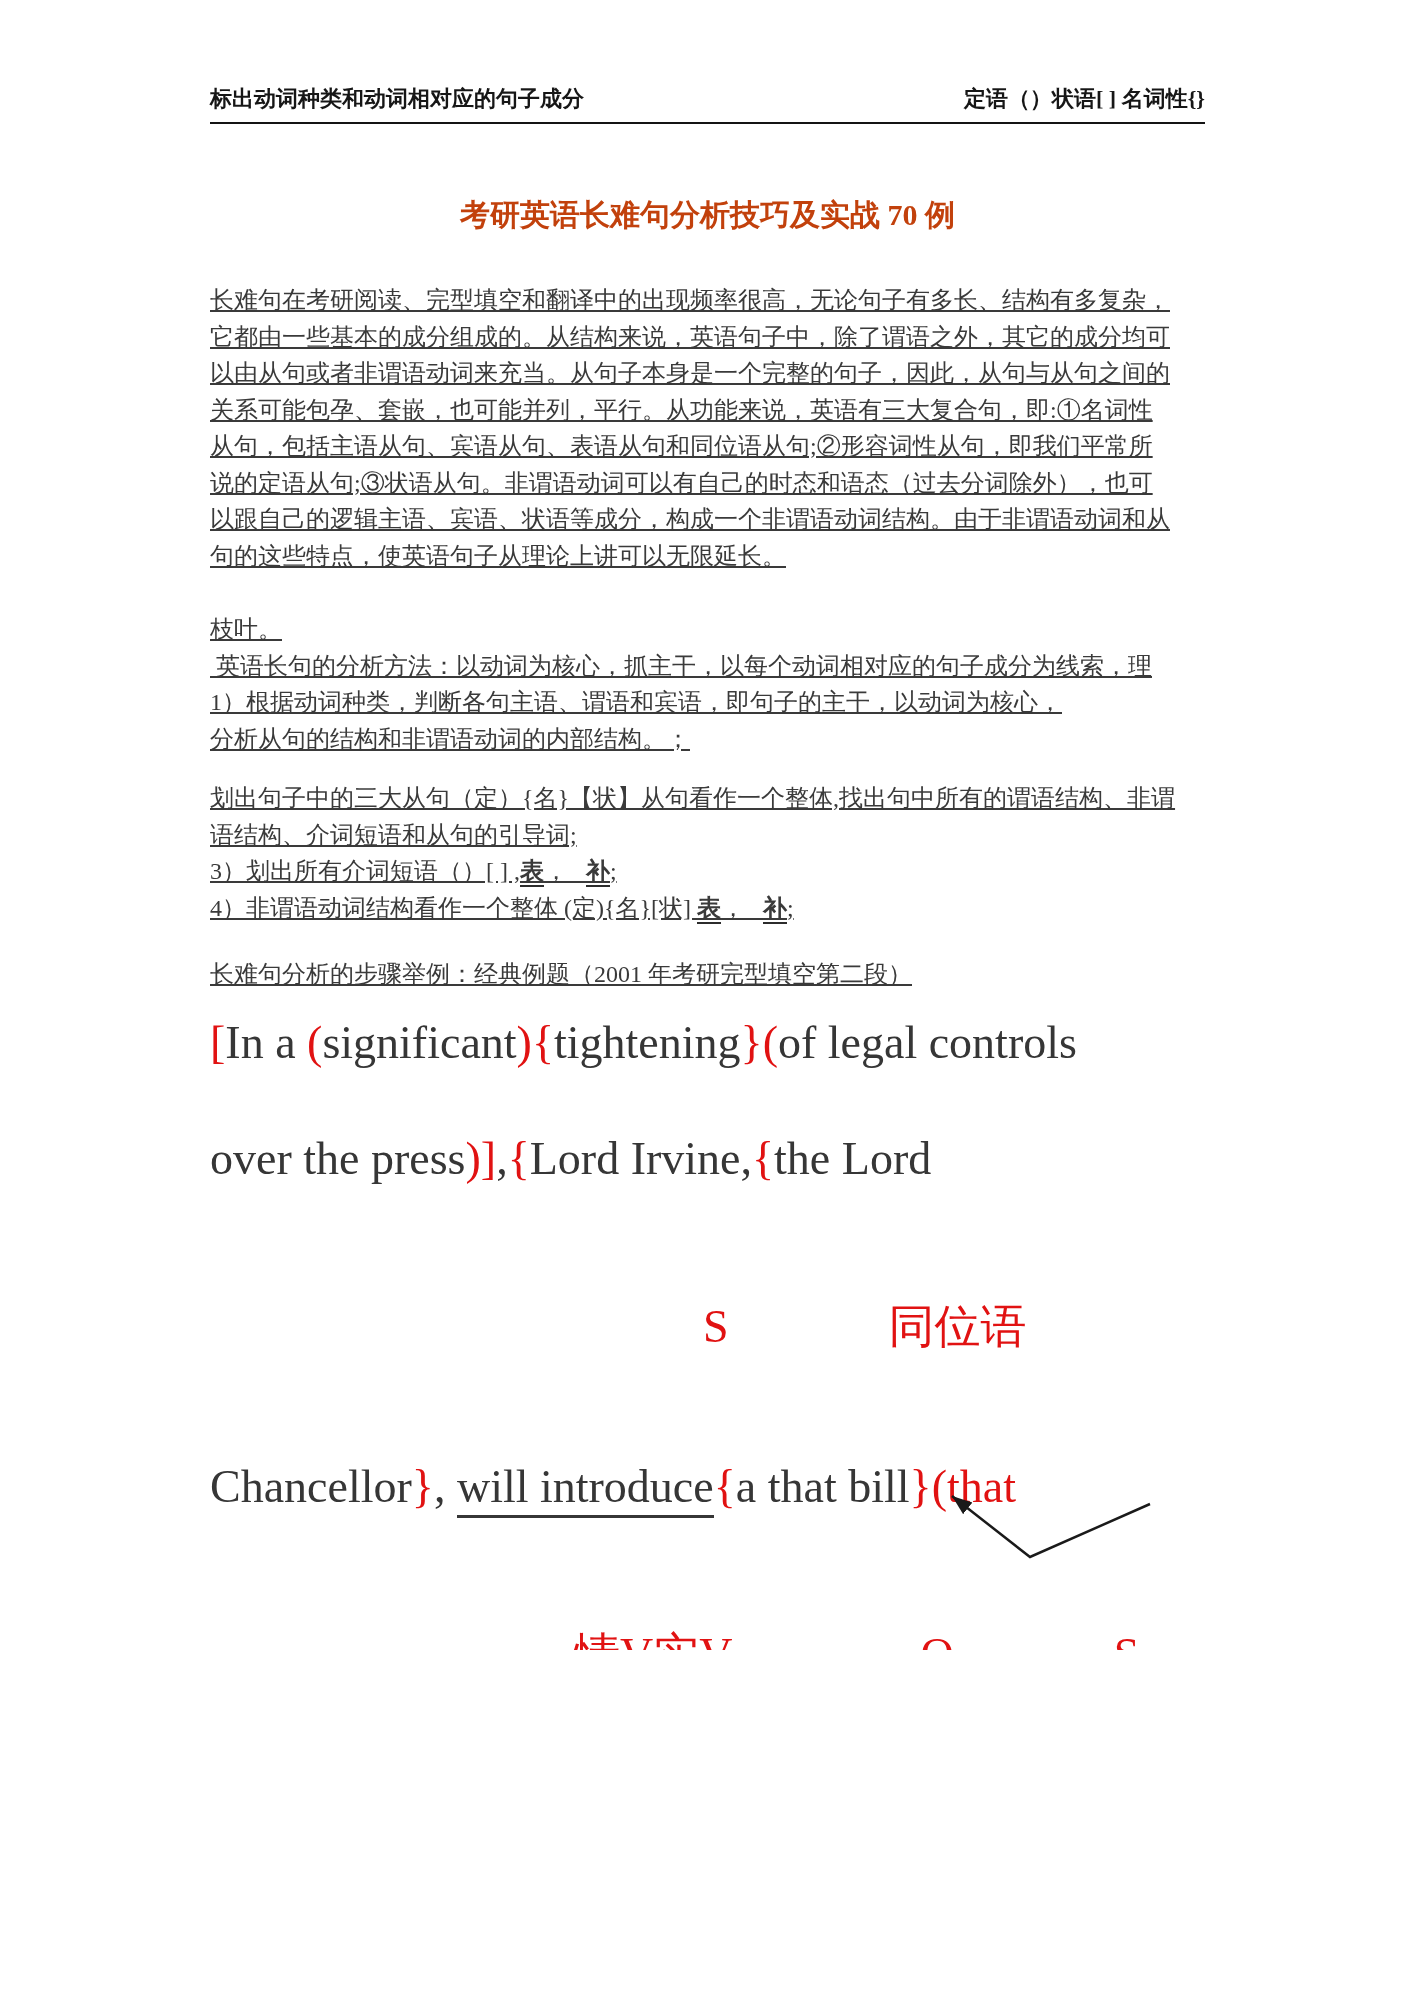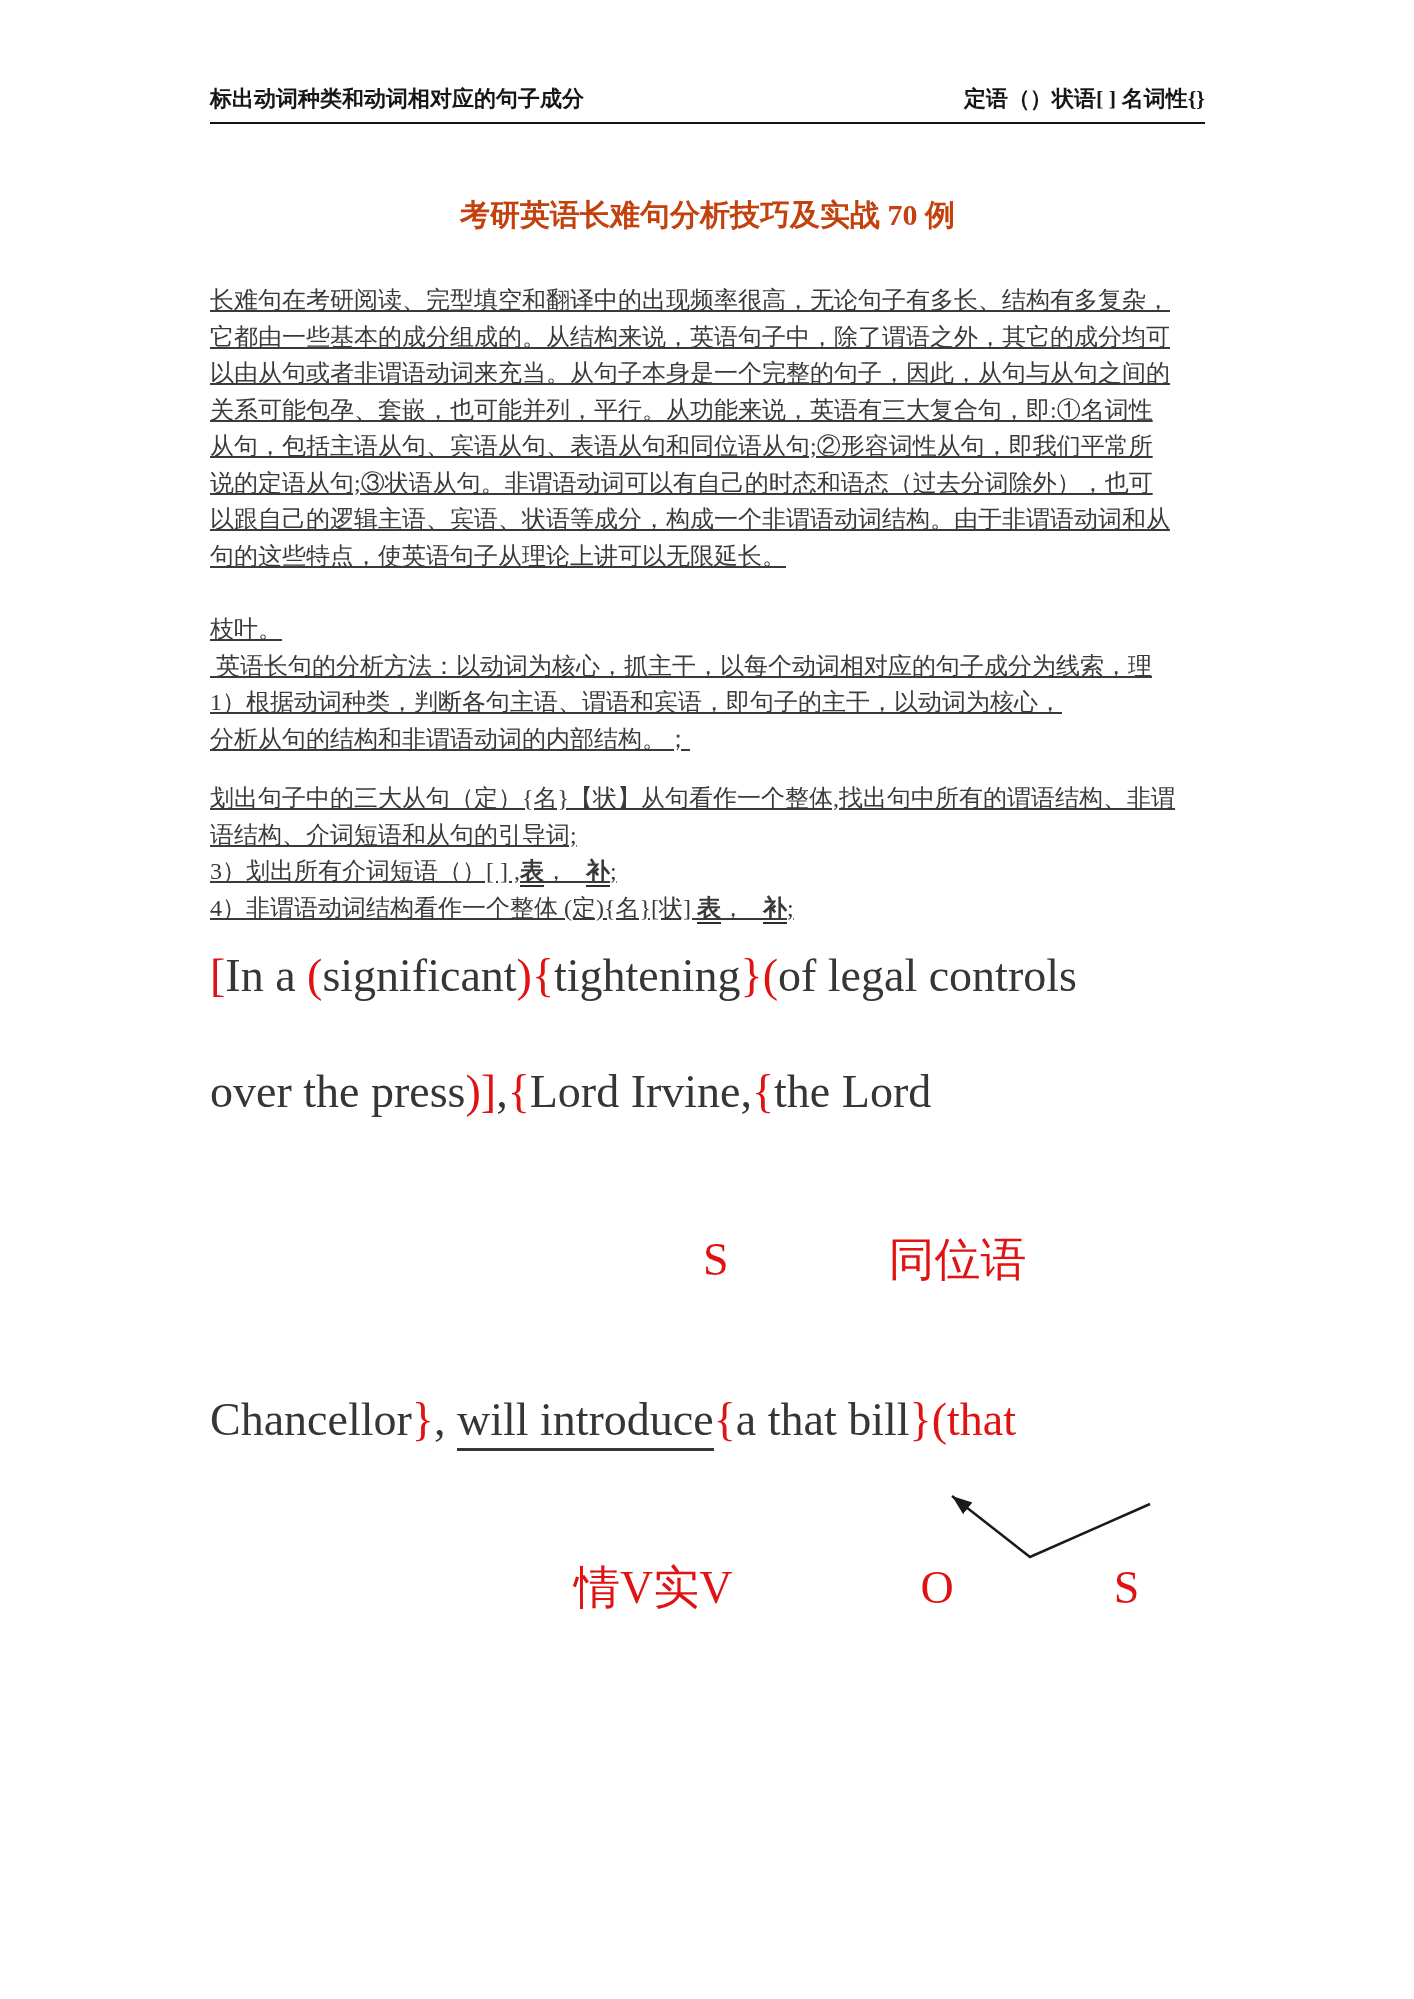--- a/index.html
+++ b/index.html
@@ -84,20 +84,21 @@
 
     <div class="p3">
         <div class="bline">划出句子中的三大从句（定）{名}【状】从句看作一个整体,找出句中所有的谓语结构、非谓</div>
         <div class="bline">语结构、介词短语和从句的引导词;</div>
       </div>
 
     <div class="bline"><span>3）划出所有介词短语（）[ ] ,</span><span class="ul">表</span><span>，   </span><span class="ul">补</span><span>;</span></div>
 
     <div class="bline"><span>4）非谓语动词结构看作一个整体 (定){名}[状] </span><span class="ul">表</span><span>，   </span><span class="ul">补</span><span>;</span></div>
 
+    <div class="bline intro-ex">长难句分析的步骤举例：经典例题（2001 年考研完型填空第二段）</div>
 
     <div class="sline l1"><span class="red">[</span><span>In a </span><span class="red">(</span><span>significant</span><span class="red">)</span><span class="red">{</span><span>tightening</span><span class="red">}</span><span class="red">(</span><span>of legal controls</span></div>
 
 
     <div class="sline l2"><span>over the press</span><span class="red">)</span><span class="red">]</span><span>,</span><span class="red">{</span><span>Lord Irvine,</span><span class="red">{</span><span>the Lord</span></div>
 
     <div class="ann a2">
       <span>S</span><span class="s2b">同位语</span>
     </div>
 

